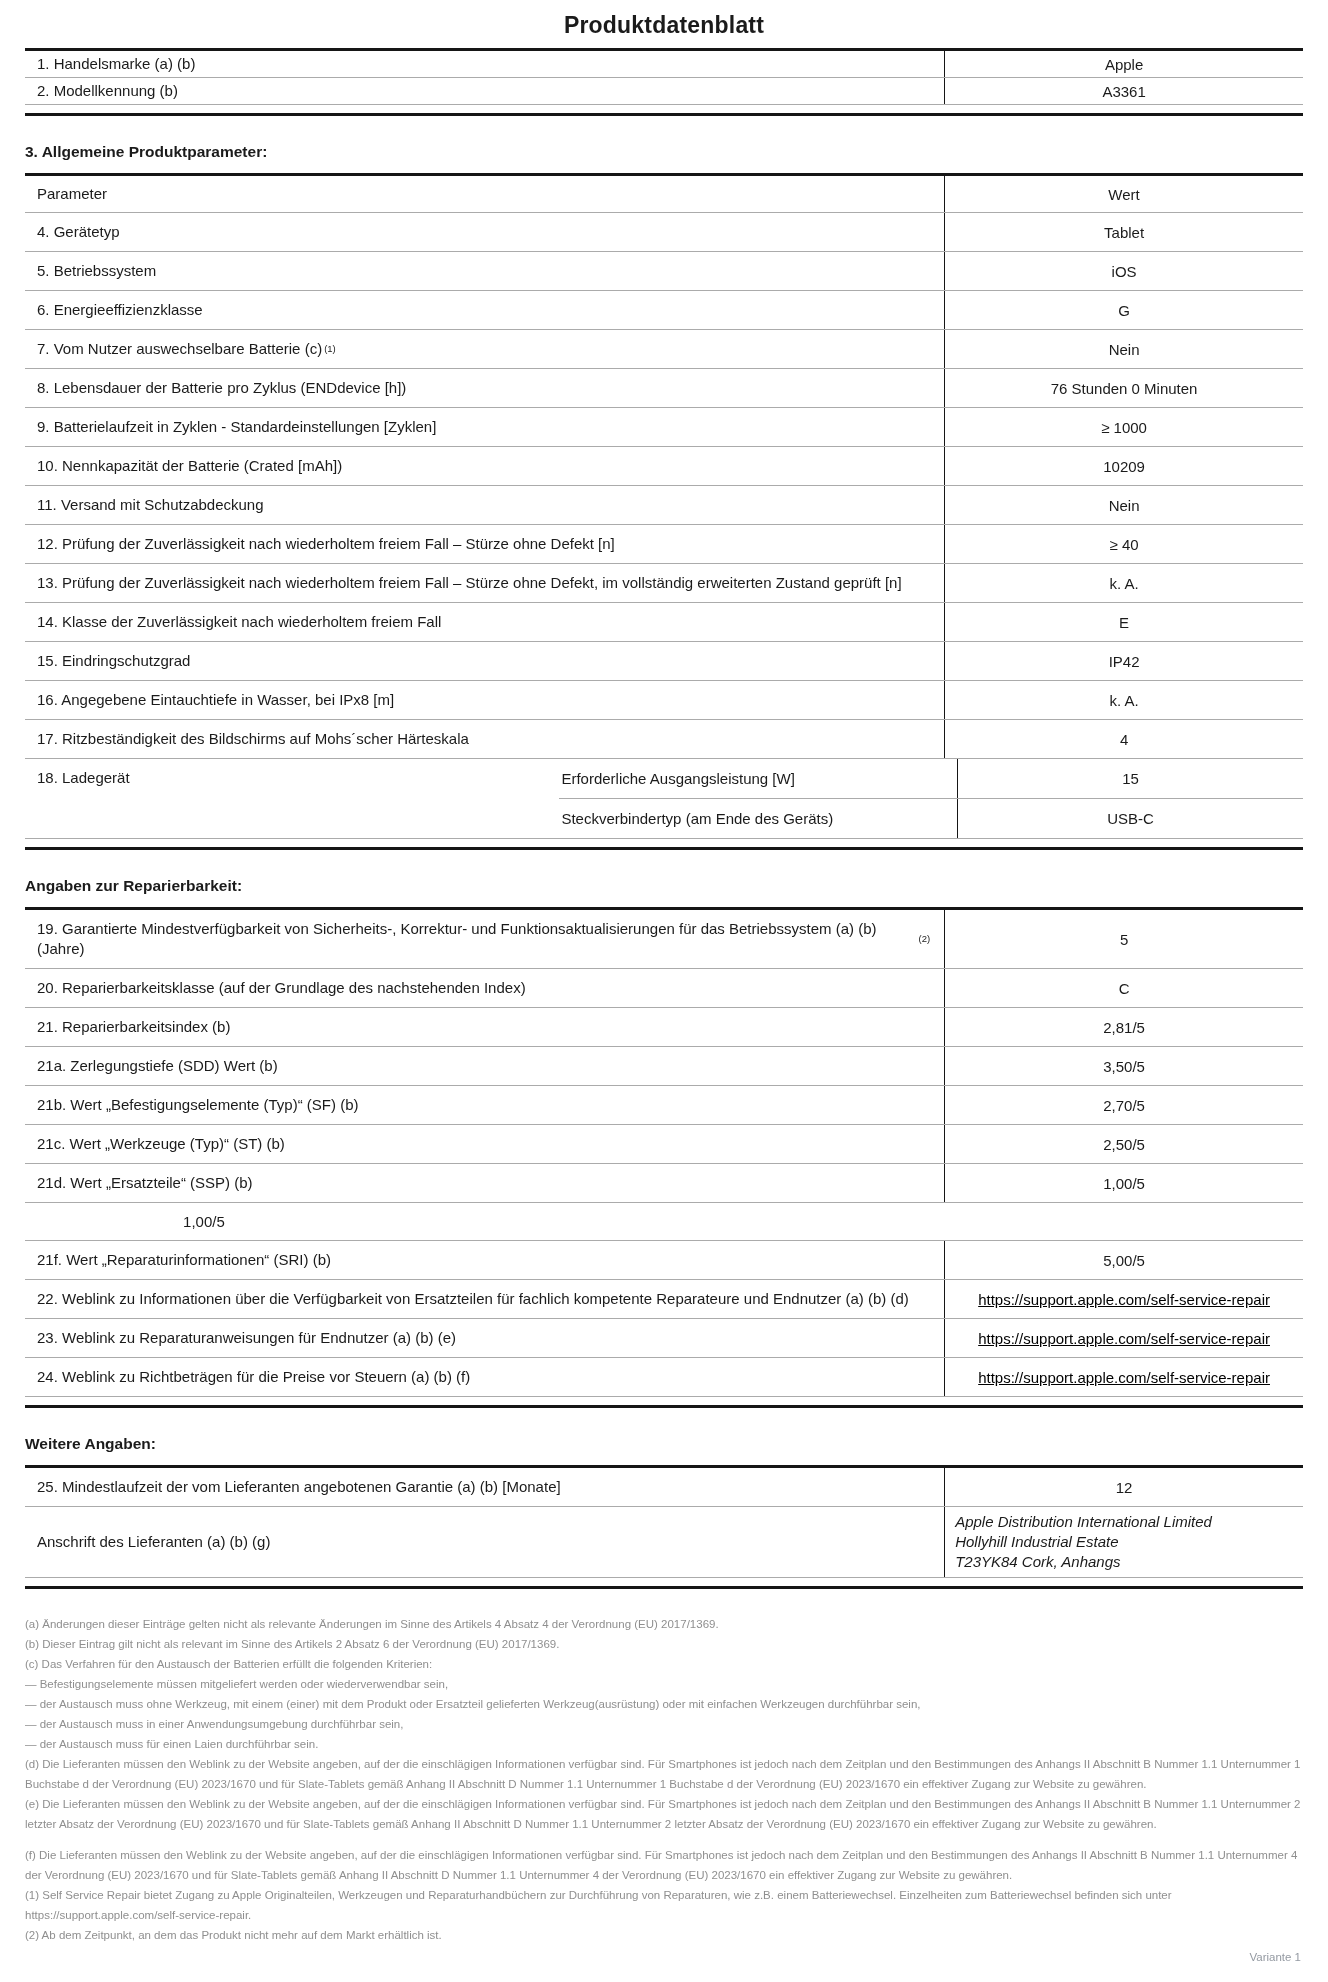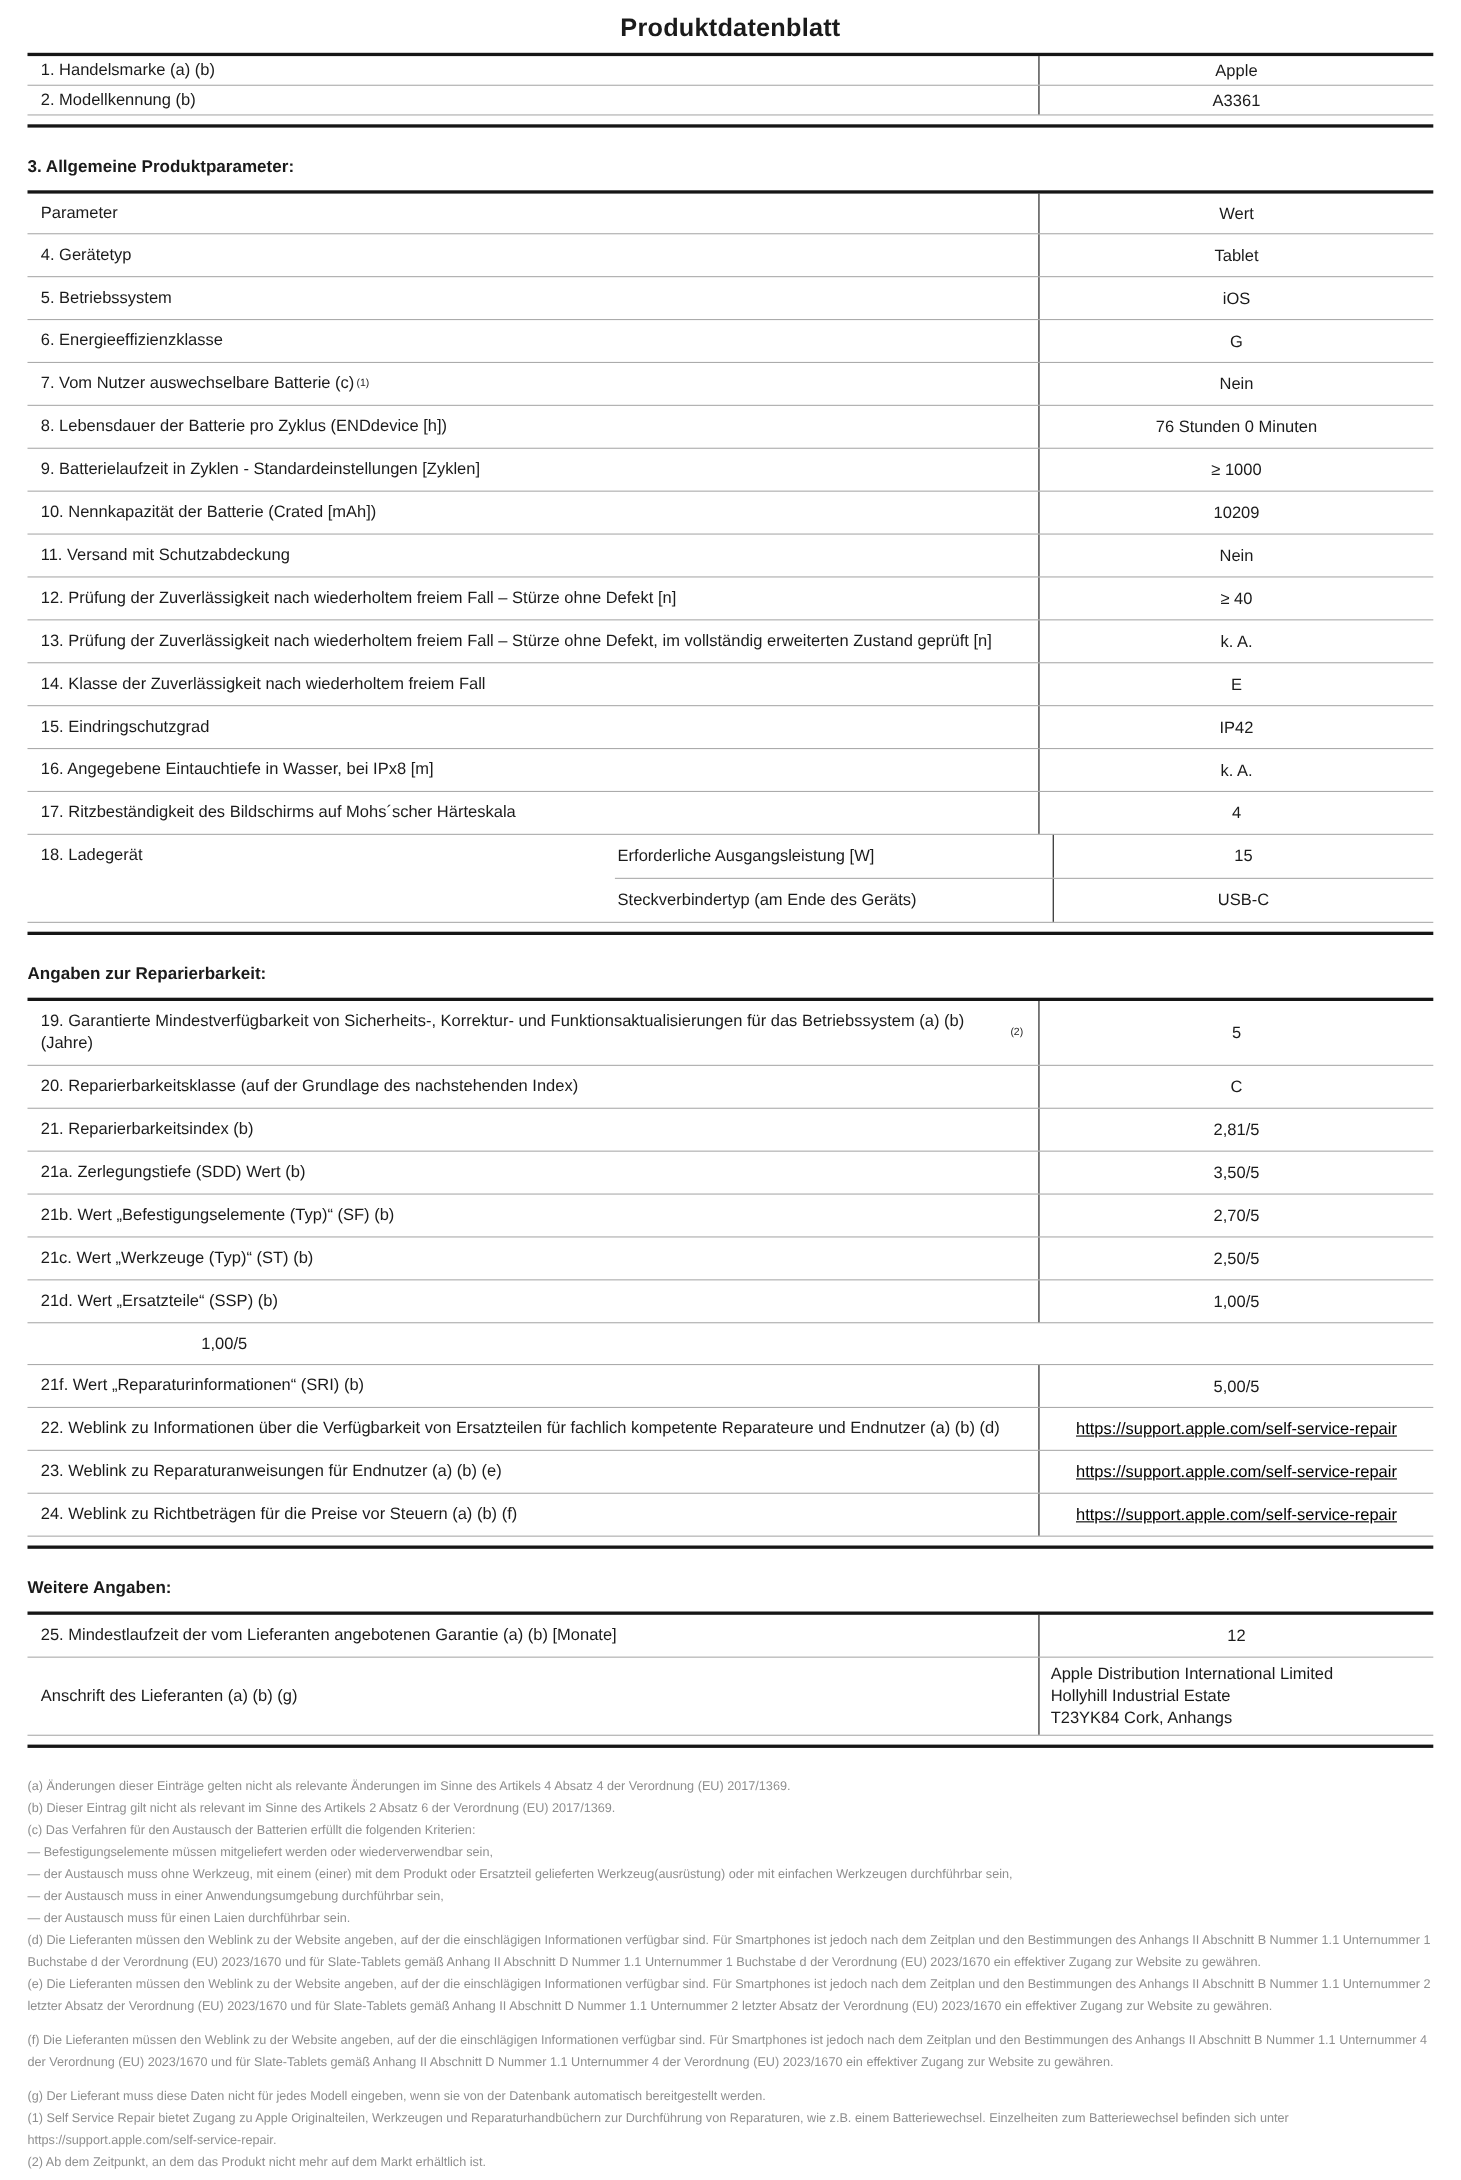--- a/index.html
+++ b/index.html
@@ -82,21 +82,21 @@
     padding: 10px 10px;
     display: flex; align-items: center; justify-content: center;
     text-align: center; font-size: 15px;
   }
 
   a.weblink { color: #000000; text-decoration: underline; font-size: 15px; word-break: break-all; }
 
   .supplier-row .cell-value {
     justify-content: flex-start; text-align: left;
     padding: 5px 10px;
-    flex-direction: column; align-items: flex-start;
+    flex-direction: column; align-items: flex-start; font-style: italic;
   }
   .supplier-row .addr-line { display: block; font-size: 15px; line-height: 20px; }
 
   .footnotes { margin-top: 25px; color: #8f8f8f; font-size: 11.5px; }
   .footnotes p { margin: 0; line-height: 20px; }
   .footnotes p.fn-gap { margin-top: 11px; }
 
   .variant {
     text-align: right;
     color: #949aa2;
@@ -338,20 +338,19 @@
       <p>(a) Änderungen dieser Einträge gelten nicht als relevante Änderungen im Sinne des Artikels 4 Absatz 4 der Verordnung (EU) 2017/1369.</p>
       <p>(b) Dieser Eintrag gilt nicht als relevant im Sinne des Artikels 2 Absatz 6 der Verordnung (EU) 2017/1369.</p>
       <p>(c) Das Verfahren für den Austausch der Batterien erfüllt die folgenden Kriterien:</p>
       <p>— Befestigungselemente müssen mitgeliefert werden oder wiederverwendbar sein,</p>
       <p>— der Austausch muss ohne Werkzeug, mit einem (einer) mit dem Produkt oder Ersatzteil gelieferten Werkzeug(ausrüstung) oder mit einfachen Werkzeugen durchführbar sein,</p>
       <p>— der Austausch muss in einer Anwendungsumgebung durchführbar sein,</p>
       <p>— der Austausch muss für einen Laien durchführbar sein.</p>
       <p>(d) Die Lieferanten müssen den Weblink zu der Website angeben, auf der die einschlägigen Informationen verfügbar sind. Für Smartphones ist jedoch nach dem Zeitplan und den Bestimmungen des Anhangs II Abschnitt B Nummer 1.1 Unternummer 1 Buchstabe d der Verordnung (EU) 2023/1670 und für Slate-Tablets gemäß Anhang II Abschnitt D Nummer 1.1 Unternummer 1 Buchstabe d der Verordnung (EU) 2023/1670 ein effektiver Zugang zur Website zu gewähren.</p>
       <p>(e) Die Lieferanten müssen den Weblink zu der Website angeben, auf der die einschlägigen Informationen verfügbar sind. Für Smartphones ist jedoch nach dem Zeitplan und den Bestimmungen des Anhangs II Abschnitt B Nummer 1.1 Unternummer 2 letzter Absatz der Verordnung (EU) 2023/1670 und für Slate-Tablets gemäß Anhang II Abschnitt D Nummer 1.1 Unternummer 2 letzter Absatz der Verordnung (EU) 2023/1670 ein effektiver Zugang zur Website zu gewähren.</p>
       <p class="fn-gap">(f) Die Lieferanten müssen den Weblink zu der Website angeben, auf der die einschlägigen Informationen verfügbar sind. Für Smartphones ist jedoch nach dem Zeitplan und den Bestimmungen des Anhangs II Abschnitt B Nummer 1.1 Unternummer 4 der Verordnung (EU) 2023/1670 und für Slate-Tablets gemäß Anhang II Abschnitt D Nummer 1.1 Unternummer 4 der Verordnung (EU) 2023/1670 ein effektiver Zugang zur Website zu gewähren.</p>
-      <p class="fn-gap">(g) Der Lieferant muss diese Daten nicht für jedes Modell eingeben, wenn sie von der Datenbank automatisch bereitgestellt werden.</p>
       <p>(1) Self Service Repair bietet Zugang zu Apple Originalteilen, Werkzeugen und Reparaturhandbüchern zur Durchführung von Reparaturen, wie z.B. einem Batteriewechsel. Einzelheiten zum Batteriewechsel befinden sich unter https://support.apple.com/self-service-repair.</p>
       <p>(2) Ab dem Zeitpunkt, an dem das Produkt nicht mehr auf dem Markt erhältlich ist.</p>
     </div>
 
   <div class="variant">Variante 1</div>
 
 </div>
 
 </body></html>

